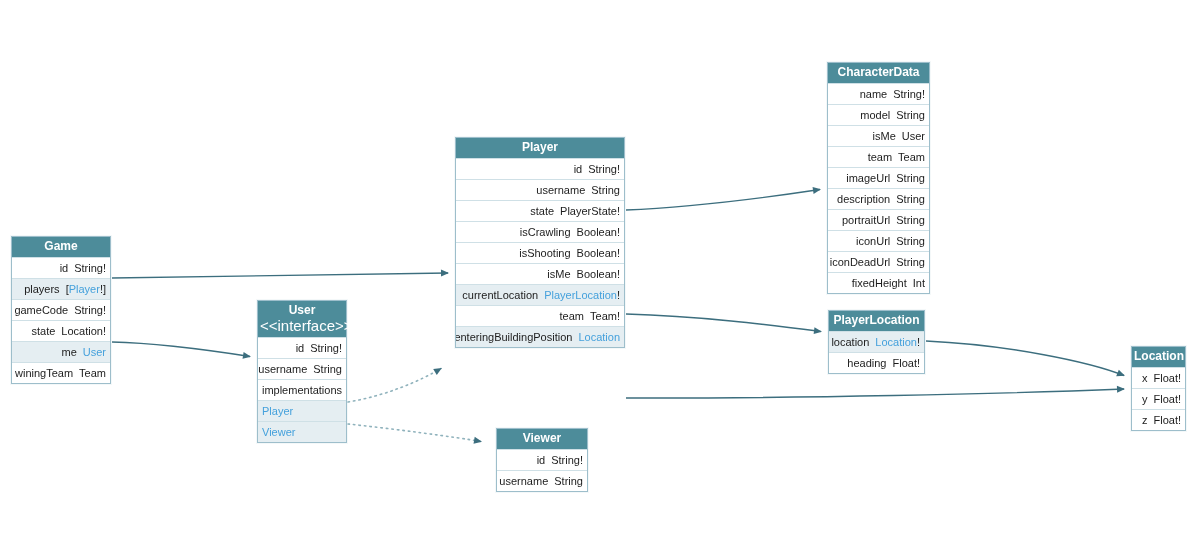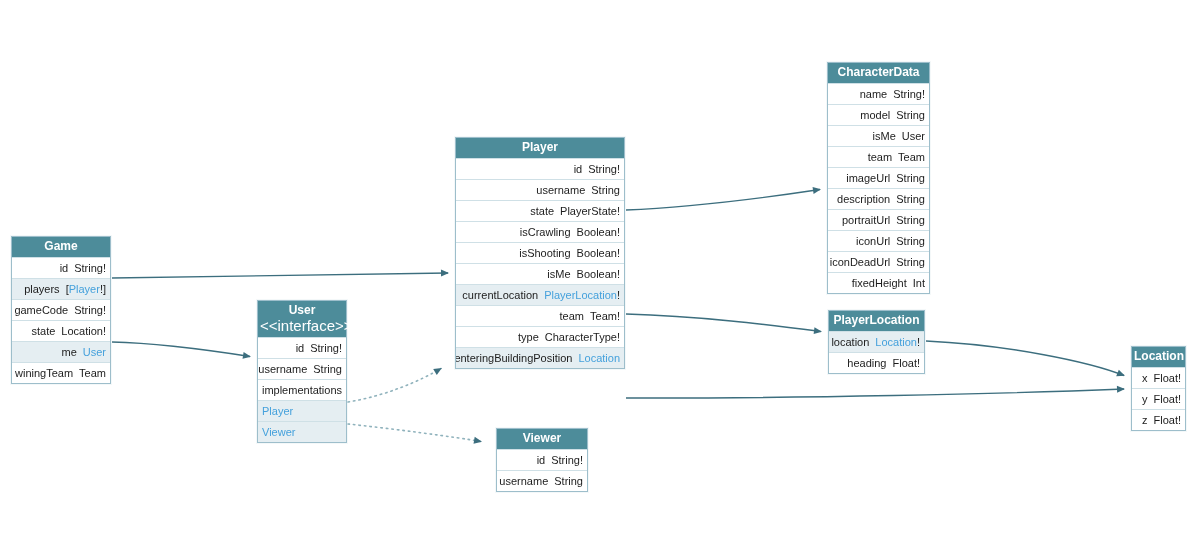--- a/index.html
+++ b/index.html
@@ -162,24 +162,20 @@
           <span class="type">Boolean!</span>
         </div>
         <div class="row linked">
           <span class="field">currentLocation</span>
           <span class="type"><span class="lnk">PlayerLocation</span><span>!</span></span>
         </div>
         <div class="row">
           <span class="field">team</span>
           <span class="type">Team!</span>
         </div>
-        <div class="row">
-          <span class="field">type</span>
-          <span class="type">CharacterType!</span>
-        </div>
         <div class="row linked">
           <span class="field">enteringBuildingPosition</span>
           <span class="type"><span class="lnk">Location</span></span>
         </div>
       </div>
       <div class="entity" style="left: 827px; top: 62px; width: 103px;">
         <div class="entity-header"><span>CharacterData</span></div>
         <div class="row">
           <span class="field">name</span>
           <span class="type">String!</span>

